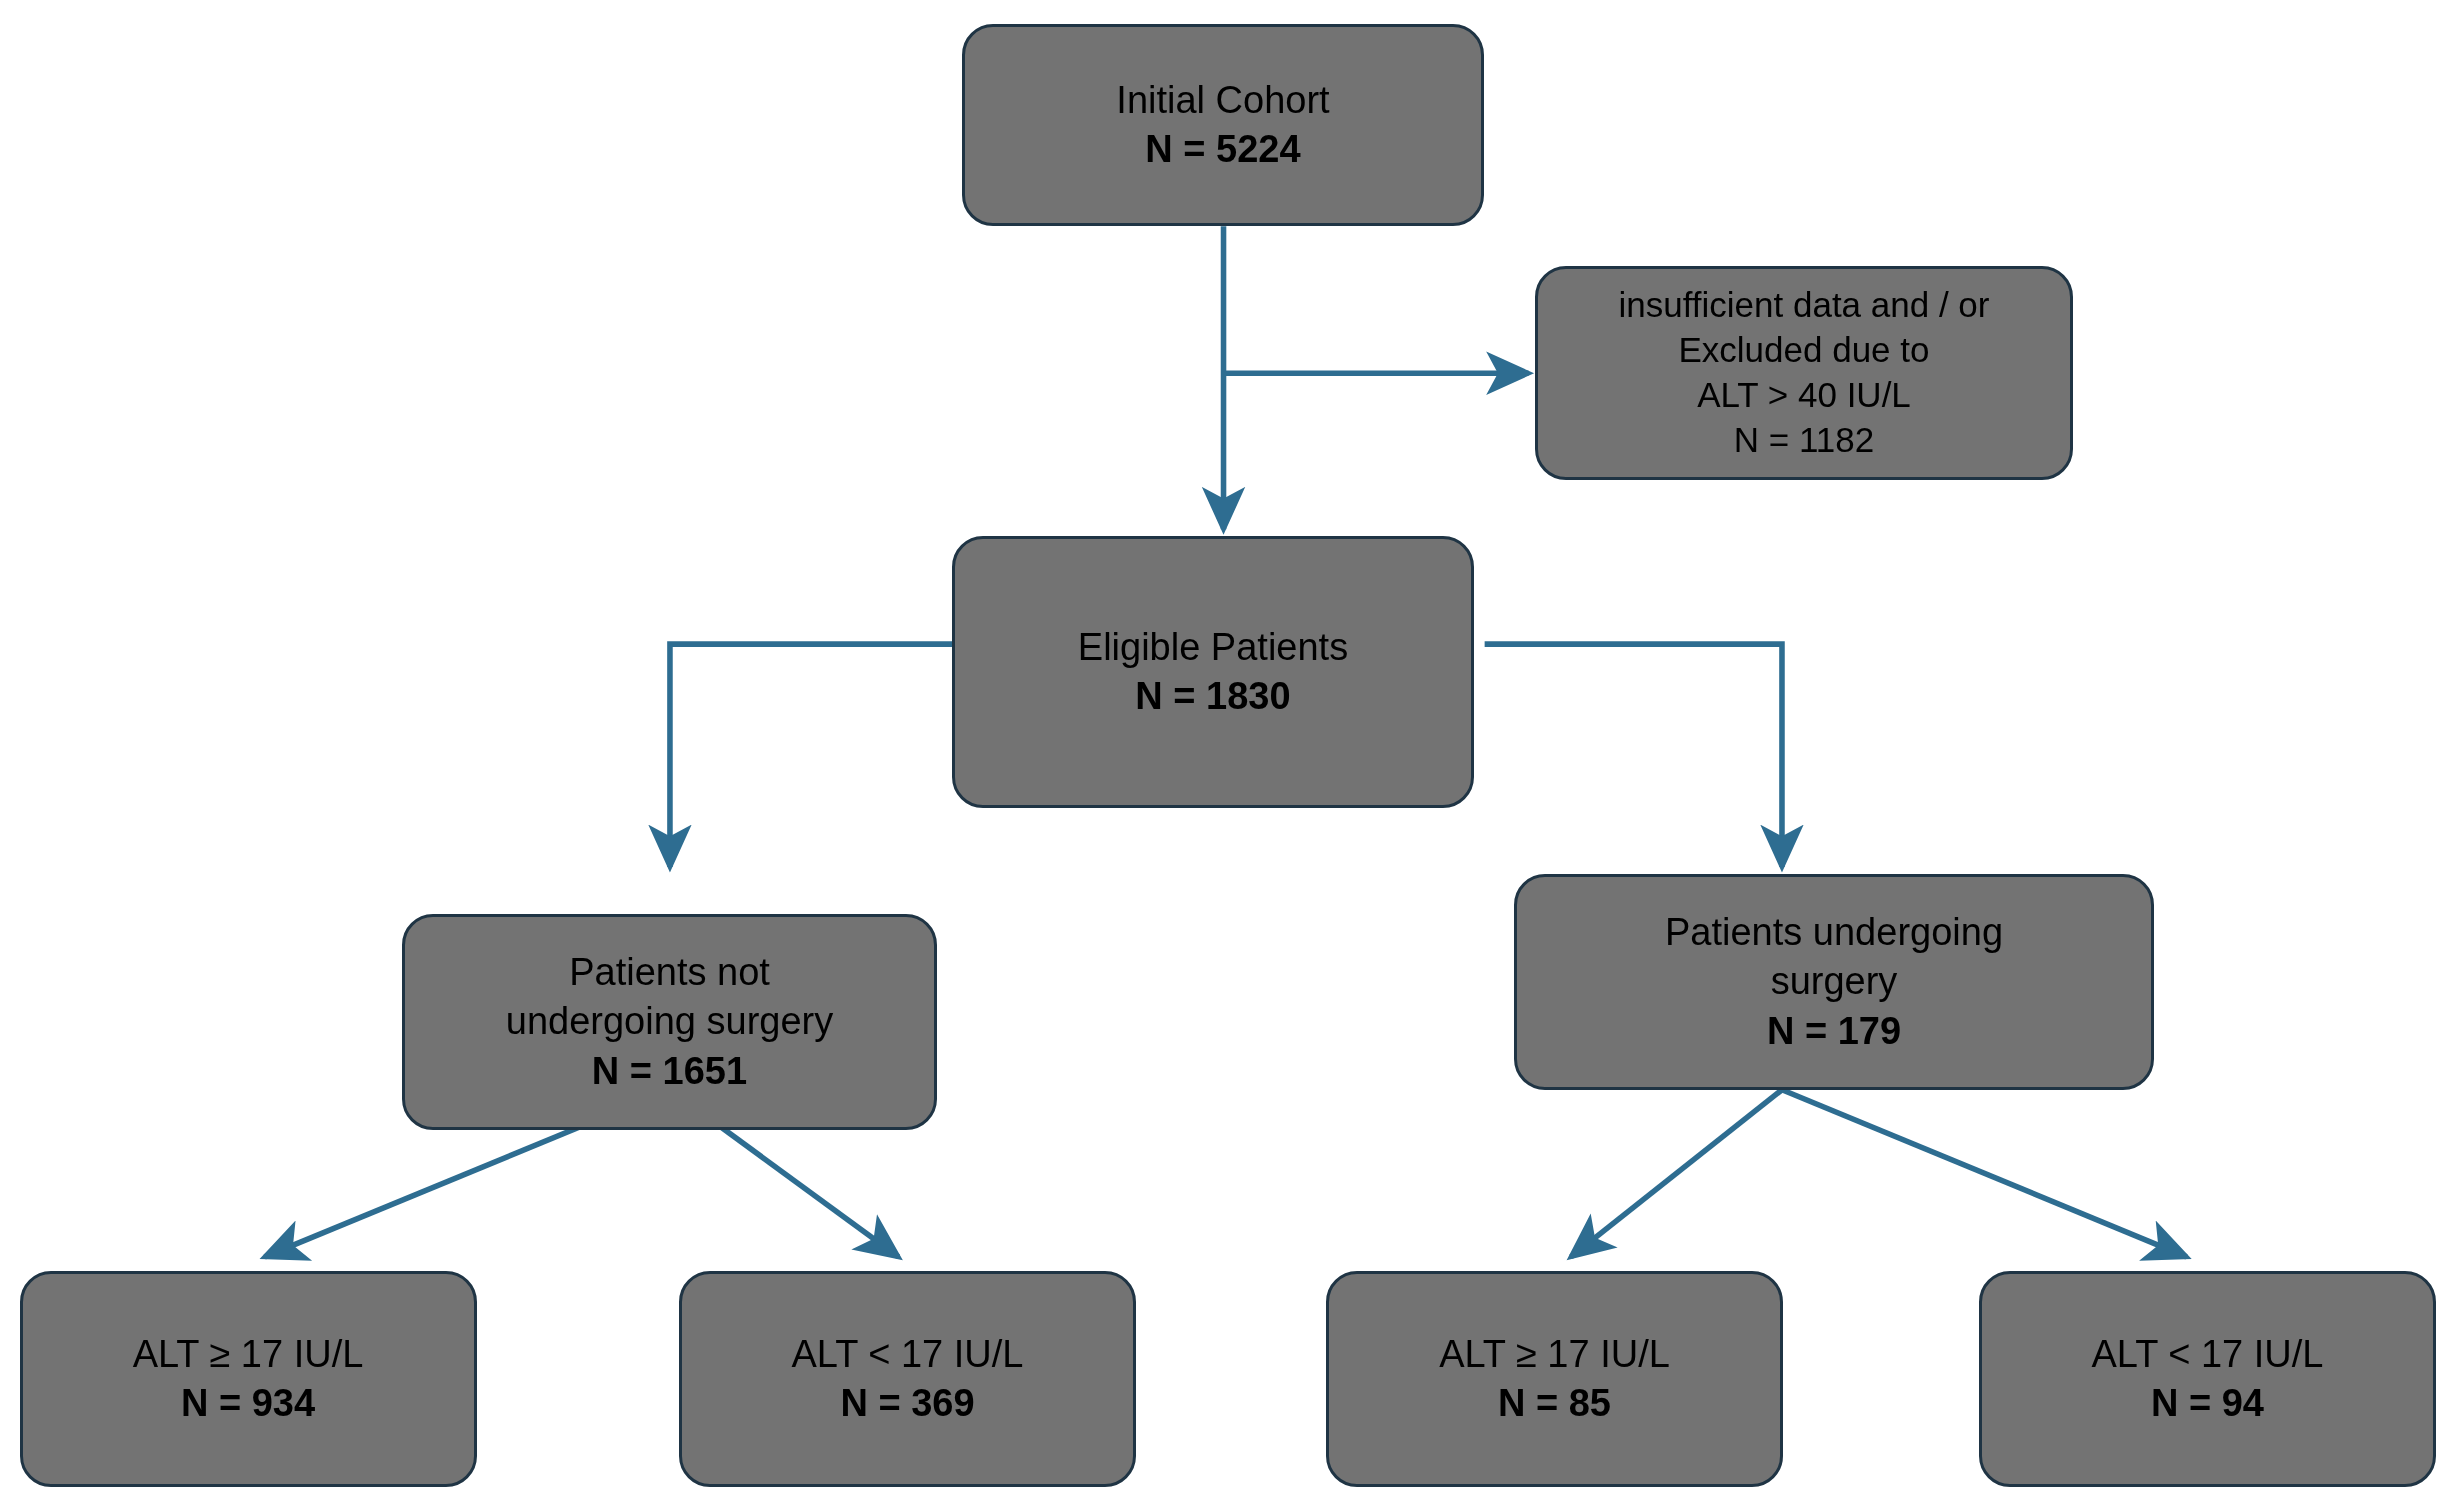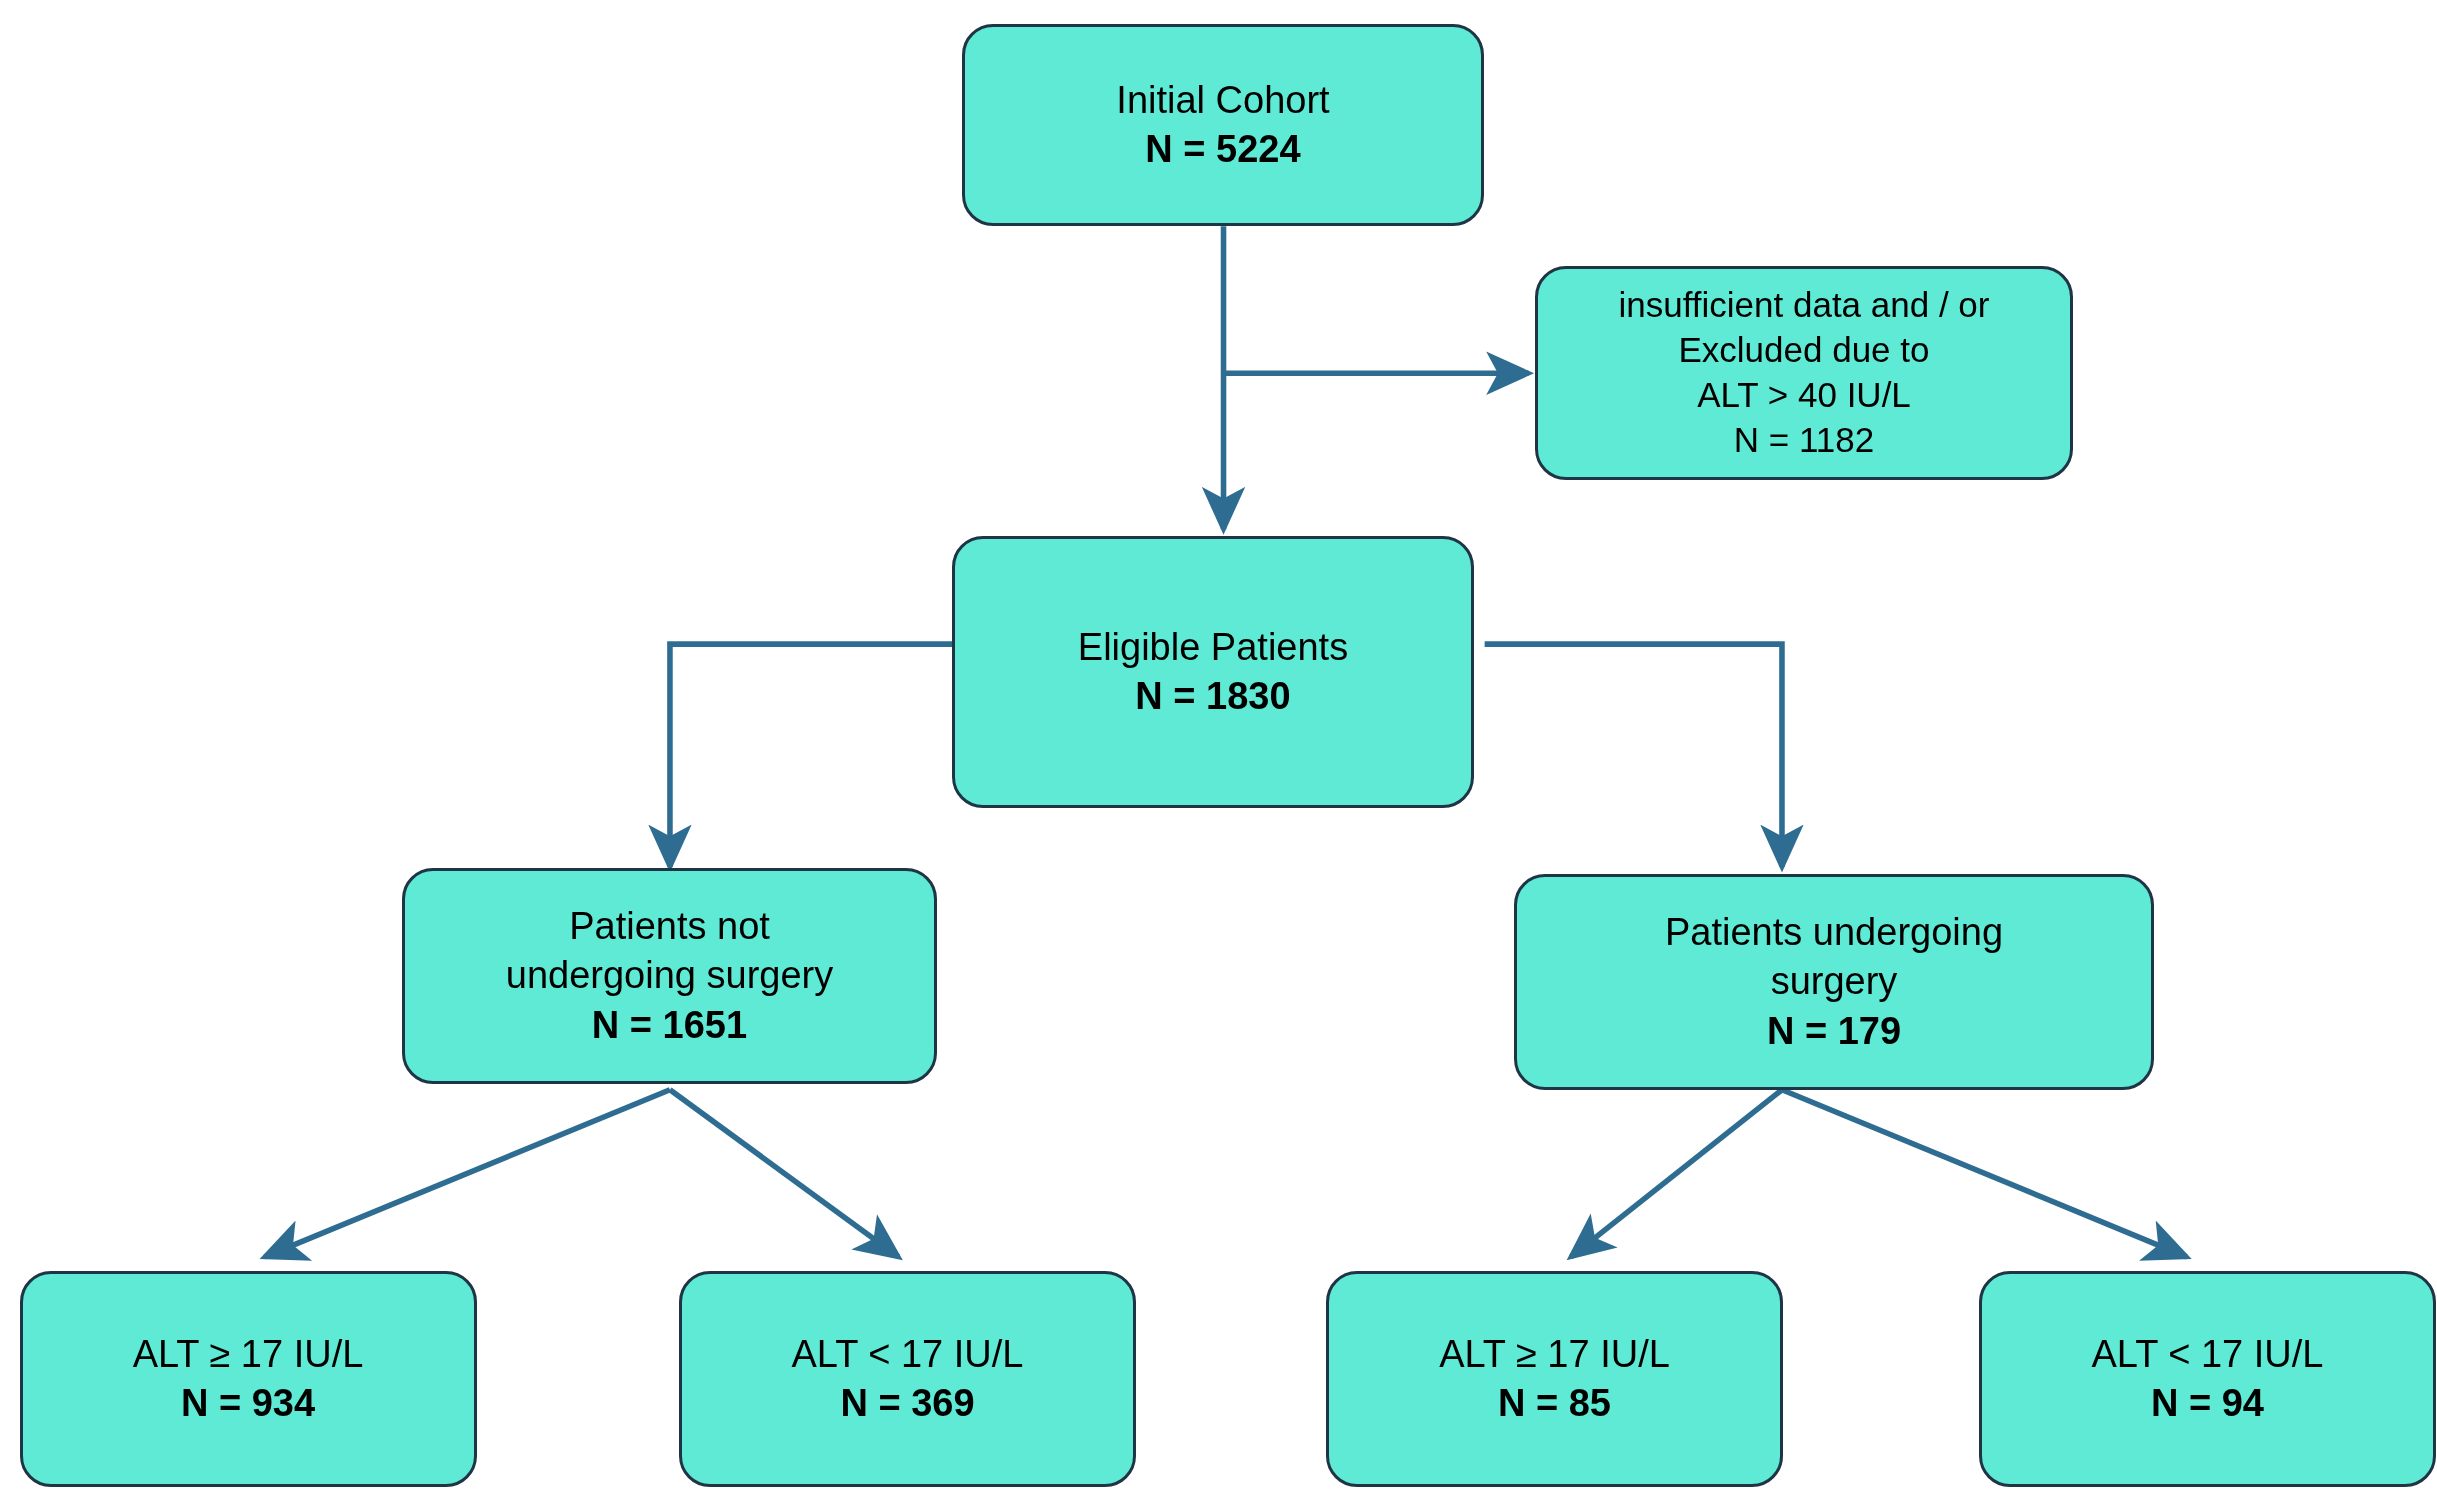--- a/index.html
+++ b/index.html
@@ -22,21 +22,21 @@
     position: absolute;
     left: 0;
     top: 0;
     width: 2438px;
     height: 1511px;
     pointer-events: none;
   }
   .node {
     position: absolute;
     box-sizing: border-box;
-    background: #5eead4;
+    background: #737373;
     border: 3.5px solid #1f3444;
     border-radius: 31px;
     display: flex;
     flex-direction: column;
     align-items: center;
     justify-content: center;
     text-align: center;
     color: #000000;
     z-index: 2;
   }
@@ -54,21 +54,21 @@
   }
   .node.small .line {
     font-size: 35px;
     line-height: 1.28;
   }
 
   
   #node-initial-cohort   { left: 962px; top:   24.4px; width: 522px;  height: 202px; }
   #node-excluded         { left: 1535px; top:  266px; width: 538px;  height: 214px; }
   #node-eligible         { left: 952px; top:  536px; width: 522px;  height: 272px; }
-  #node-no-surgery       { left:  402px; top: 868px; width: 535px;  height: 216px; }
+  #node-no-surgery       { left:  402px; top: 914px; width: 535px;  height: 216px; }
   #node-surgery          { left: 1514px; top: 874px; width: 640px;  height: 216px; }
   #node-alt-high-ns      { left:   19.5px; top: 1271px; width: 457px;  height: 216px; }
   #node-alt-low-ns       { left:  679px; top: 1271px; width: 457px;  height: 216px; }
   #node-alt-high-s       { left: 1326px; top: 1271px; width: 457px;  height: 216px; }
   #node-alt-low-s        { left: 1979px; top: 1271px; width: 457px;  height: 216px; }
 </style>
 </head>
 <body>
 
 <div id="canvas">

